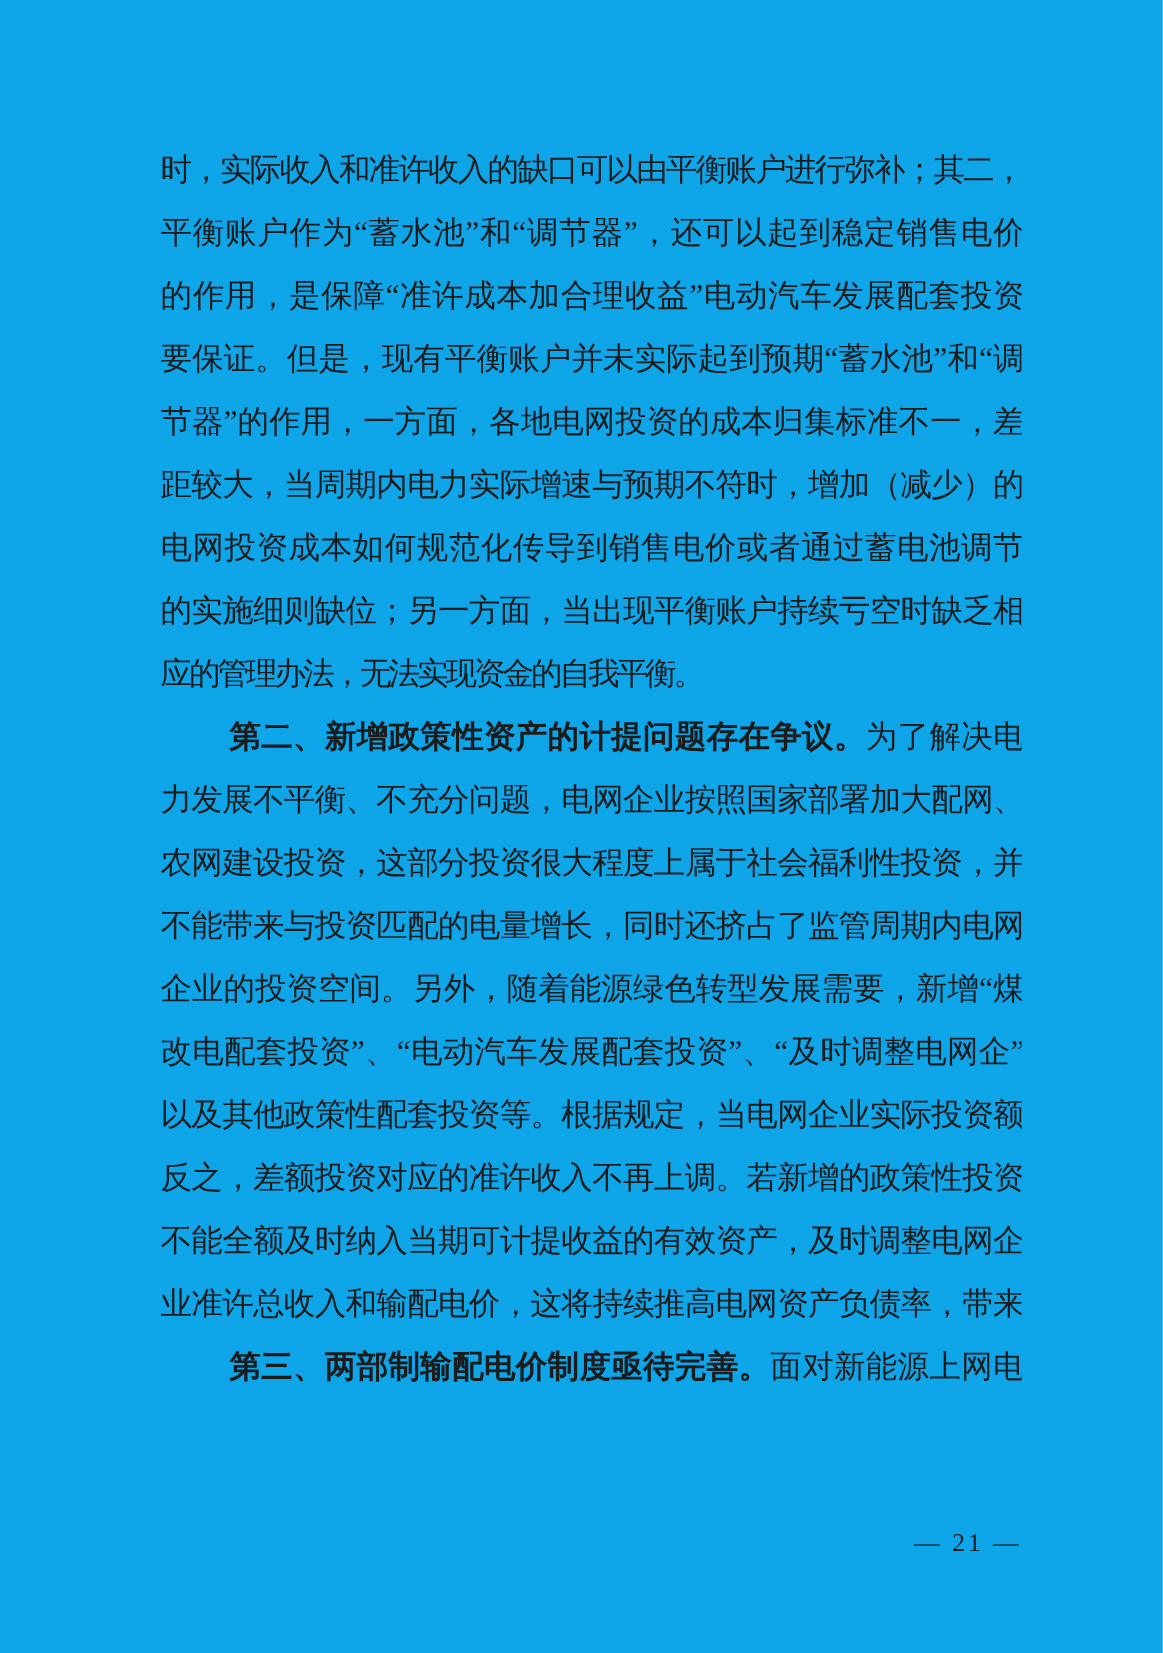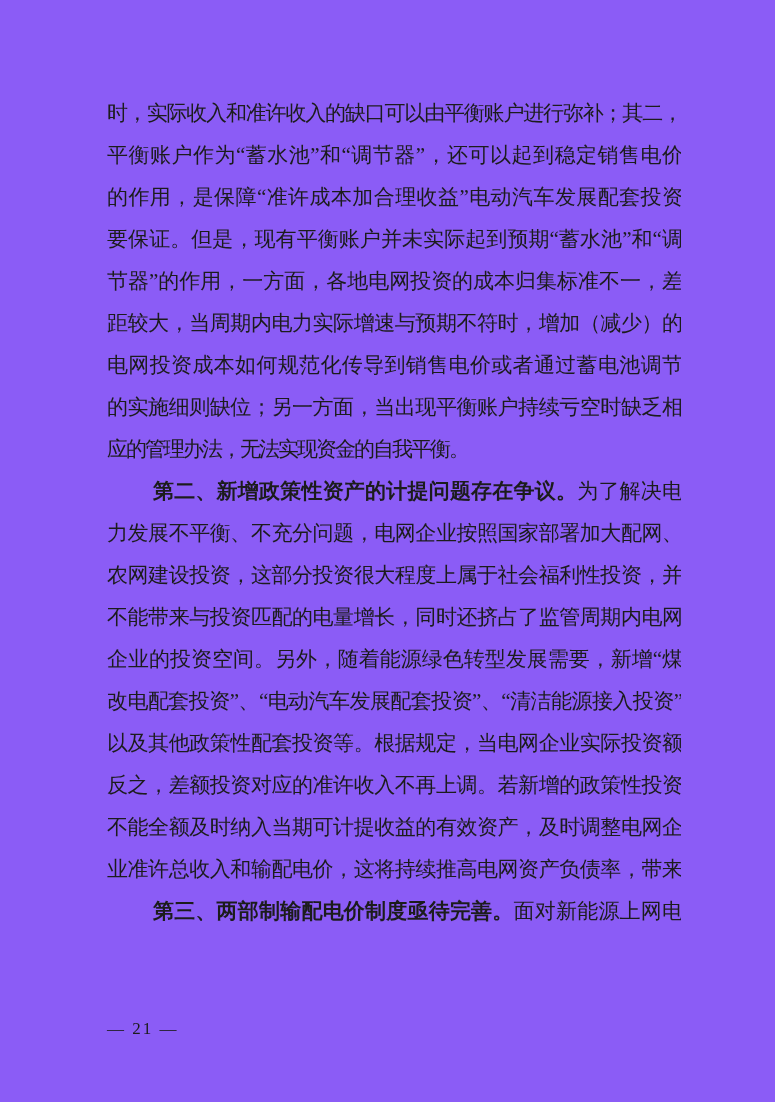--- a/index.html
+++ b/index.html
@@ -8,21 +8,21 @@
     height: 1102px;
     background: #ffffff;
     position: relative;
     overflow: hidden;
     font-family: "Liberation Serif", "DejaVu Serif", serif;
     color: #1c1c1c;
   }
   .page {
     position: absolute;
     inset: 0;
-    background: #8b5cf6;
+    background: #0ea5e9;
   }
   .body-text {
     position: absolute;
     left: 107px;
     top: 92px;
     width: 574px;
   }
   .line {
     height: 42px;
     line-height: 42px;
@@ -41,21 +41,21 @@
   }
   .lead {
     font-weight: 700;
     margin-top: 44px;
   }
   .page-number {
     position: absolute;
     top: 1018px;
     left: 107px;
     width: 574px;
-    text-align: left;
+    text-align: right;
     font-size: 17px;
     letter-spacing: 2px;
     line-height: 22px;
   }
 </style>
 </head>
 <body>
 
 <div class="page">
   <div class="body-text" id="doc-lines">
@@ -66,21 +66,21 @@
       <div class="line"><span>节器”的作用，一方面，各地电网投资的成本归集标准不一，差</span></div>
       <div class="line"><span>距较大，当周期内电力实际增速与预期不符时，增加（减少）的</span></div>
       <div class="line"><span>电网投资成本如何规范化传导到销售电价或者通过蓄电池调节</span></div>
       <div class="line"><span>的实施细则缺位；另一方面，当出现平衡账户持续亏空时缺乏相</span></div>
       <div class="line para-end"><span>应的管理办法，无法实现资金的自我平衡。</span></div>
       <div class="line indent"><span class="lead">第二、新增政策性资产的计提问题存在争议。</span><span>为了解决电</span></div>
       <div class="line"><span>力发展不平衡、不充分问题，电网企业按照国家部署加大配网、</span></div>
       <div class="line"><span>农网建设投资，这部分投资很大程度上属于社会福利性投资，并</span></div>
       <div class="line"><span>不能带来与投资匹配的电量增长，同时还挤占了监管周期内电网</span></div>
       <div class="line"><span>企业的投资空间。另外，随着能源绿色转型发展需要，新增“煤</span></div>
-      <div class="line"><span>改电配套投资”、“电动汽车发展配套投资”、“清洁能源接入投资”</span></div>
+      <div class="line"><span>改电配套投资”、“电动汽车发展配套投资”、“及时调整电网企”</span></div>
       <div class="line"><span>以及其他政策性配套投资等。根据规定，当电网企业实际投资额</span></div>
       <div class="line"><span>反之，差额投资对应的准许收入不再上调。若新增的政策性投资</span></div>
       <div class="line"><span>不能全额及时纳入当期可计提收益的有效资产，及时调整电网企</span></div>
       <div class="line"><span>业准许总收入和输配电价，这将持续推高电网资产负债率，带来</span></div>
       <div class="line indent"><span class="lead">第三、两部制输配电价制度亟待完善。</span><span>面对新能源上网电</span></div>
     </div>
   <div class="page-number">— 21 —</div>
 </div>
 
 </body></html>

